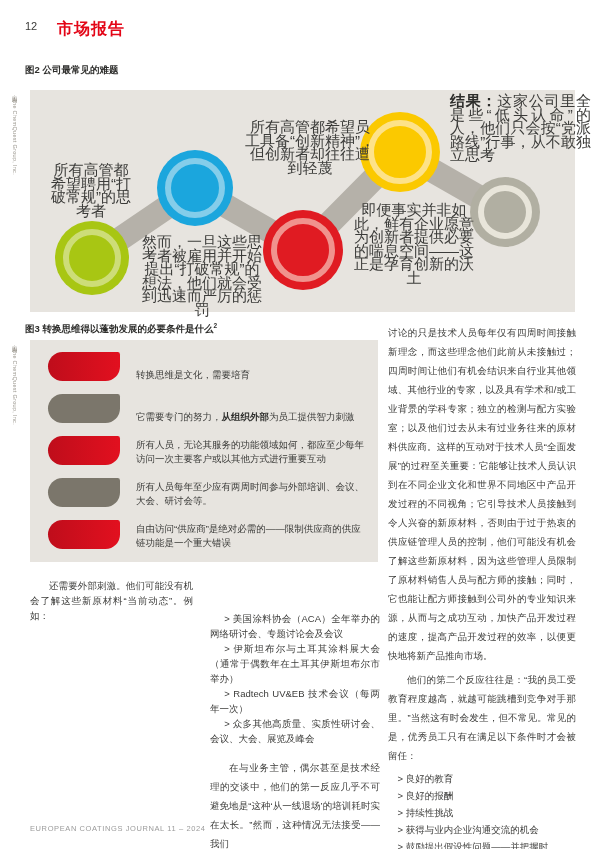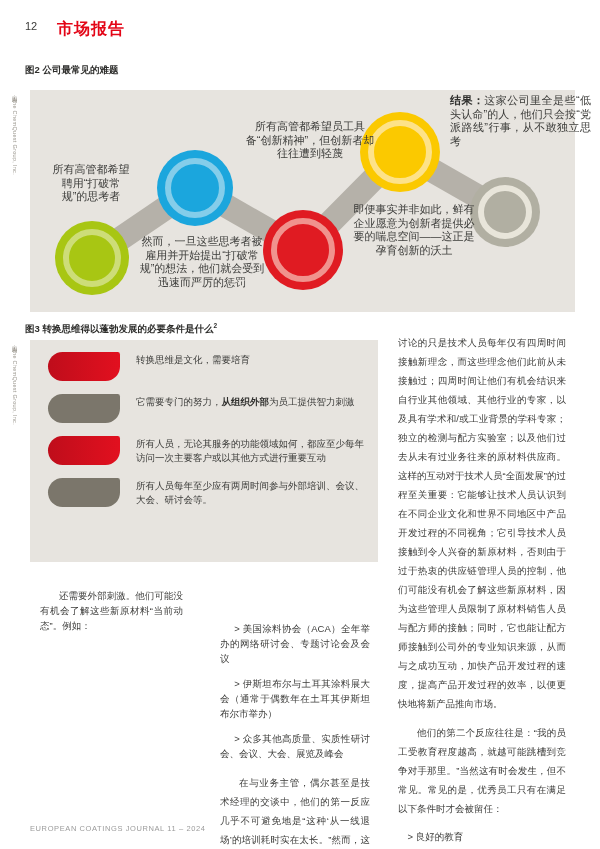--- a/index.html
+++ b/index.html
@@ -31,37 +31,37 @@
   
   .connector{position:absolute;left:0;top:0;}
   .node{position:absolute;border-radius:50%;}
   .node .ci{position:absolute;inset:8px;border-radius:50%;border:6px solid transparent;}
   .n-green{background:#a8c613;} .n-green .ci{border-color:#cddd78;background:#a8c613;}
   .n-cyan{background:#1ba6dd;}  .n-cyan  .ci{border-color:#84cdea;background:#1ba6dd;}
   .n-red{background:#e01b22;}   .n-red   .ci{border-color:#f0938e;background:#e01b22;}
   .n-yellow{background:#fbc900;}.n-yellow .ci{border-color:#fde289;background:#fbc900;}
   .n-olive{background:#b1afa2;} .n-olive .ci{border-color:#e8e5da;background:#b1afa2;}
 
-  .fig2-label{position:absolute;font-size:11px;line-height:13.5px;color:#3b3b39;
+  .fig2-label{position:absolute;font-size:15px;line-height:13.5px;color:#3b3b39;
               text-align:center;}
   #f2-result{text-align:justify;}
   #f2-result b{color:#2d2d2b;}
 
   
-  .fig3-row{position:absolute;left:18px;display:flex;align-items:flex-start;}
+  .fig3-row{position:absolute;left:18px;display:flex;align-items:flex-end;}
   .blk{width:72px;height:29px;border-radius:18px 3px 18px 18px;flex:0 0 auto;}
   .blk-red{background:linear-gradient(90deg,#bf0d1b,#e2101f);}
   .blk-gray{background:#7b766b;}
   .fig3-text{margin-left:16px;width:228px;font-size:9.5px;line-height:13.5px;
              color:#3b3b39;margin-top:1px;}
   .fig3-text b{color:#2d2d2b;}
 
   
   .col{position:absolute;font-size:9.5px;color:#3c3c3a;text-align:justify;}
-  .col p{margin:10px;}
+  .col p{margin:0;}
   #col1{left:30px;top:578px;width:163px;}
   #col2{left:210px;top:611px;width:170px;}
   #col3{left:388px;top:323px;width:188px;}
   .p-lead{line-height:15px;text-indent:2em;}
   .p-bullet{line-height:15px;text-indent:1.5em;}
   .p-flow{line-height:19px;}
   .p-flow-indent{line-height:19px;text-indent:2em;margin-top:5px !important;}
   #col2 .p-flow-indent{margin-top:12px !important;}
   .p-bullet3{line-height:17px;text-indent:1em;}
   #col3 .bullets{margin-top:5px;}
@@ -121,30 +121,35 @@
       <div class="fig3-text"><span>所有人员，无论其服务的功能领域如何，都应至少每年访问一次主要客户或以其他方式进行重要互动</span><b></b><span></span></div>
     </div>
     <div class="fig3-row" style="top:54px">
       <div class="blk blk-gray"></div>
       <div class="fig3-text"><span>它需要专门的努力，</span><b>从组织外部</b><span>为员工提供智力刺激</span></div>
     </div>
     <div class="fig3-row" style="top:138px">
       <div class="blk blk-gray"></div>
       <div class="fig3-text"><span>所有人员每年至少应有两周时间参与外部培训、会议、大会、研讨会等。</span><b></b><span></span></div>
     </div>
+    <div class="fig3-row" style="top:180px">
+      <div class="blk blk-red"></div>
+      <div class="fig3-text"><span>自由访问“供应商”是绝对必需的——限制供应商的供应链功能是一个重大错误</span><b></b><span></span></div>
+    </div>
   </div>
 
   <div class="col" id="col1">
     <p class="p-lead">还需要外部刺激。他们可能没有机会了解这些新原材料“当前动态”。例如：</p>
   </div>
 
   <div class="col" id="col2">
     <div class="bullets">
       <p class="p-bullet">&gt; 美国涂料协会（ACA）全年举办的网络研讨会、专题讨论会及会议</p>
       <p class="p-bullet">&gt; 伊斯坦布尔与土耳其涂料展大会（通常于偶数年在土耳其伊斯坦布尔市举办）</p>
+      <p class="p-bullet">&gt; Radtech UV&amp;EB 技术会议（每两年一次）</p>
       <p class="p-bullet">&gt; 众多其他高质量、实质性研讨会、会议、大会、展览及峰会</p>
     </div>
     <p class="p-flow-indent">在与业务主管，偶尔甚至是技术经理的交谈中，他们的第一反应几乎不可避免地是“这种‘从一线退场’的培训耗时实在太长。”然而，这种情况无法接受——我们</p>
   </div>
 
   <div class="col" id="col3">
     <p class="p-flow">讨论的只是技术人员每年仅有四周时间接触新理念，而这些理念他们此前从未接触过；四周时间让他们有机会结识来自行业其他领域、其他行业的专家，以及具有学术和/或工业背景的学科专家；独立的检测与配方实验室；以及他们过去从未有过业务往来的原材料供应商。这样的互动对于技术人员“全面发展”的过程至关重要：它能够让技术人员认识到在不同企业文化和世界不同地区中产品开发过程的不同视角；它引导技术人员接触到令人兴奋的新原材料，否则由于过于热衷的供应链管理人员的控制，他们可能没有机会了解这些新原材料，因为这些管理人员限制了原材料销售人员与配方师的接触；同时，它也能让配方师接触到公司外的专业知识来源，从而与之成功互动，加快产品开发过程的速度，提高产品开发过程的效率，以便更快地将新产品推向市场。</p>
     <p class="p-flow-indent">他们的第二个反应往往是：“我的员工受教育程度越高，就越可能跳槽到竞争对手那里。”当然这有时会发生，但不常见。常见的是，优秀员工只有在满足以下条件时才会被留任：</p>
     <div class="bullets">
       <p class="p-bullet3">&gt; 良好的教育</p>

